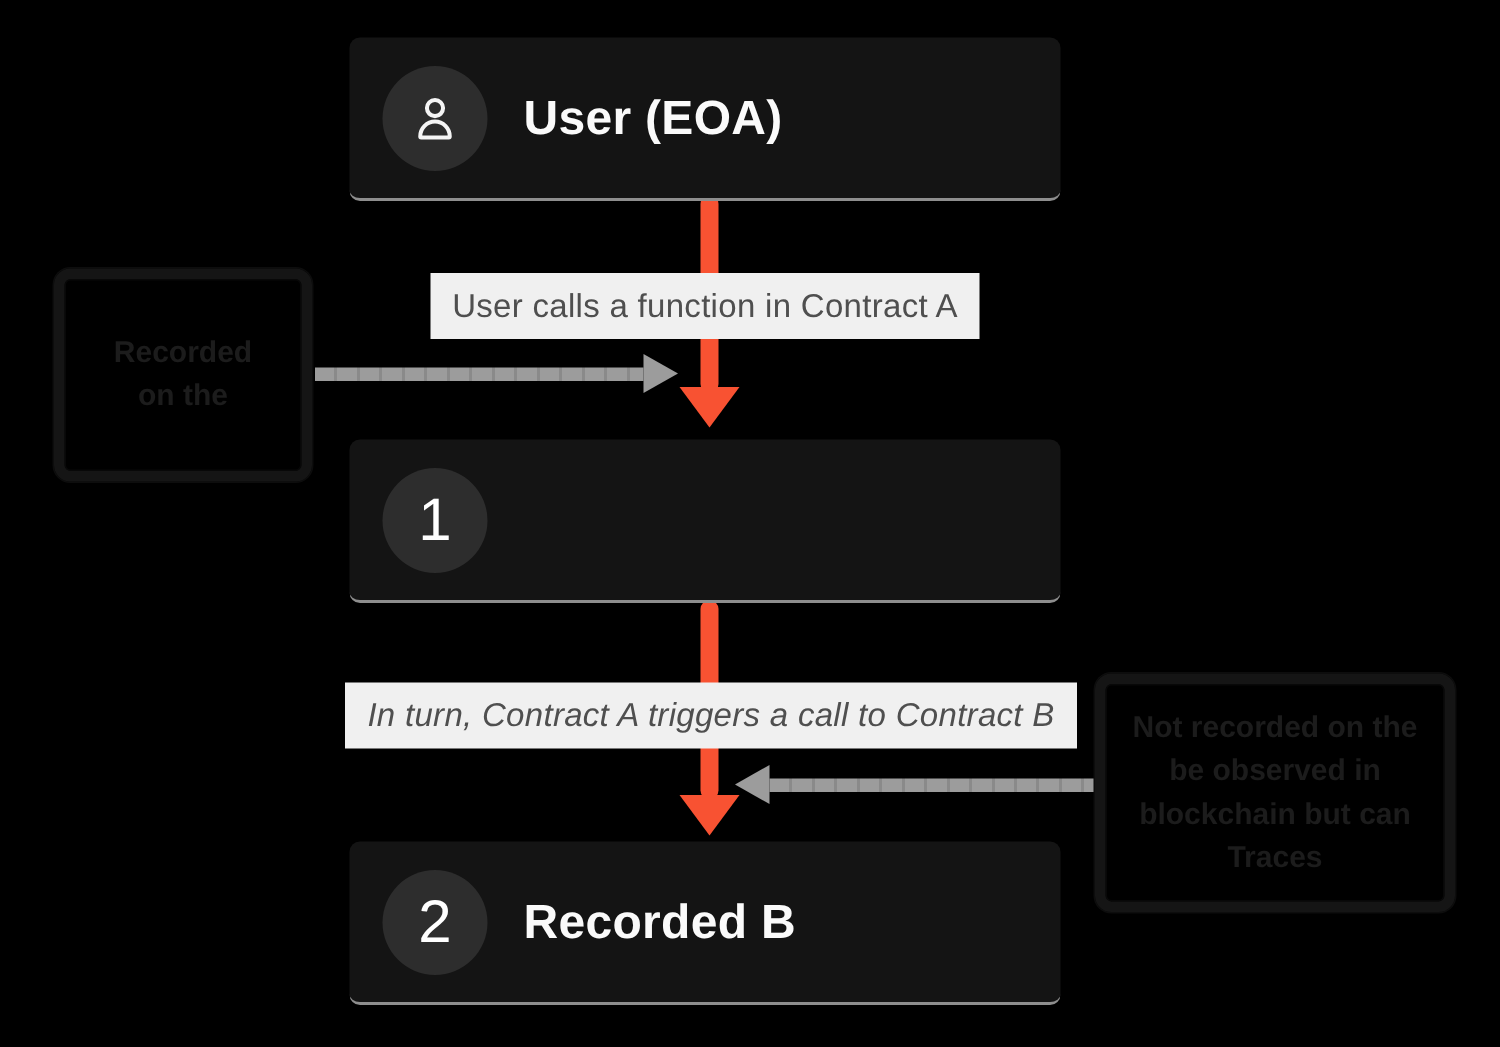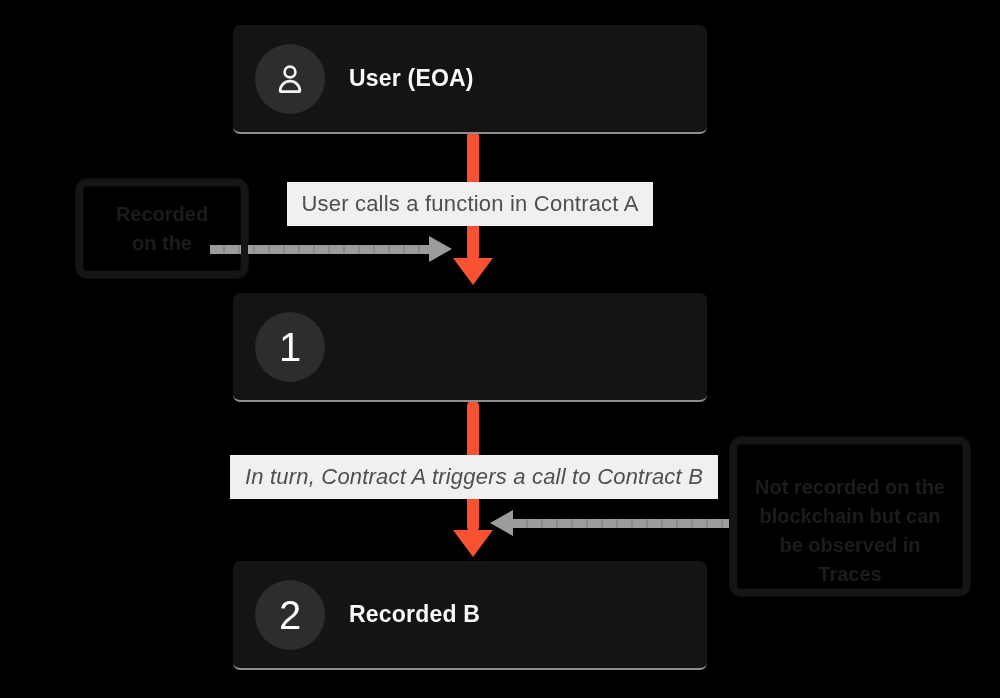--- a/index.html
+++ b/index.html
@@ -40,21 +40,21 @@
     background:var(--circle-bg);
     display:flex;align-items:center;justify-content:center;
     flex:none;
   }
   .node .badge .num{
     color:#ffffff;font-size:40px;font-weight:400;line-height:1;
   }
   .node .title{
     margin-left:24px;
     color:var(--title-text);
-    font-size:23px;font-weight:700;letter-spacing:.2px;
+    font-size:32px;font-weight:700;letter-spacing:.2px;
     white-space:nowrap;
   }
   #node-user{top:25px;}
   #node-contract-a{top:293px;}
   #node-contract-b{top:561px;}
 
   
   .flow-line{
     position:absolute;width:12px;background:var(--accent-orange);
     border-radius:6px;z-index:1;
@@ -87,22 +87,22 @@
     position:absolute;
     border:7px solid var(--annotation-border);
     border-radius:11px;
     box-shadow:0 0 0 1px rgba(255,255,255,0.05), inset 0 0 0 1px rgba(255,255,255,0.03);
     display:flex;flex-direction:column;align-items:center;justify-content:center;
     color:var(--annotation-text);
     font-size:20px;font-weight:700;line-height:29px;
     text-align:center;
     z-index:2;
   }
-  #annotation-left{left:36px;top:179px;width:172px;height:99px;margin-left:40px;}
-  #annotation-right{left:730px;top:437px;width:240px;height:159px;justify-content:flex-end;}
+  #annotation-left{left:36px;top:179px;width:172px;height:142px;}
+  #annotation-right{left:730px;top:449px;width:240px;height:159px;}
 
   
   .gray-bar{
     position:absolute;height:9px;z-index:1;
     background:repeating-linear-gradient(90deg,
       var(--gray-arrow) 0px, var(--gray-arrow) 13px,
       #8a8a8a 13px, #8a8a8a 15px);
   }
   #gray-bar-1{left:210px;top:245px;width:219px;}
   #gray-bar-2{left:513px;top:519px;width:216px;}
@@ -150,22 +150,22 @@
   <div class="node" id="node-contract-a">
     <div class="badge">
       <span class="num">1</span>
     </div>
   </div>
 
   <div class="edge-label" id="edge-label-2">In turn, Contract A triggers a call to Contract B</div>
 
   <div class="annotation" id="annotation-right">
     <div>Not recorded on the</div>
+    <div>be observed in</div>
     <div>blockchain but can</div>
-    <div>be observed in</div>
     <div>Traces</div>
   </div>
 
   <div class="node" id="node-contract-b">
     <div class="badge">
       <span class="num">2</span>
     </div>
     <div class="title">Recorded B</div>
   </div>
 

